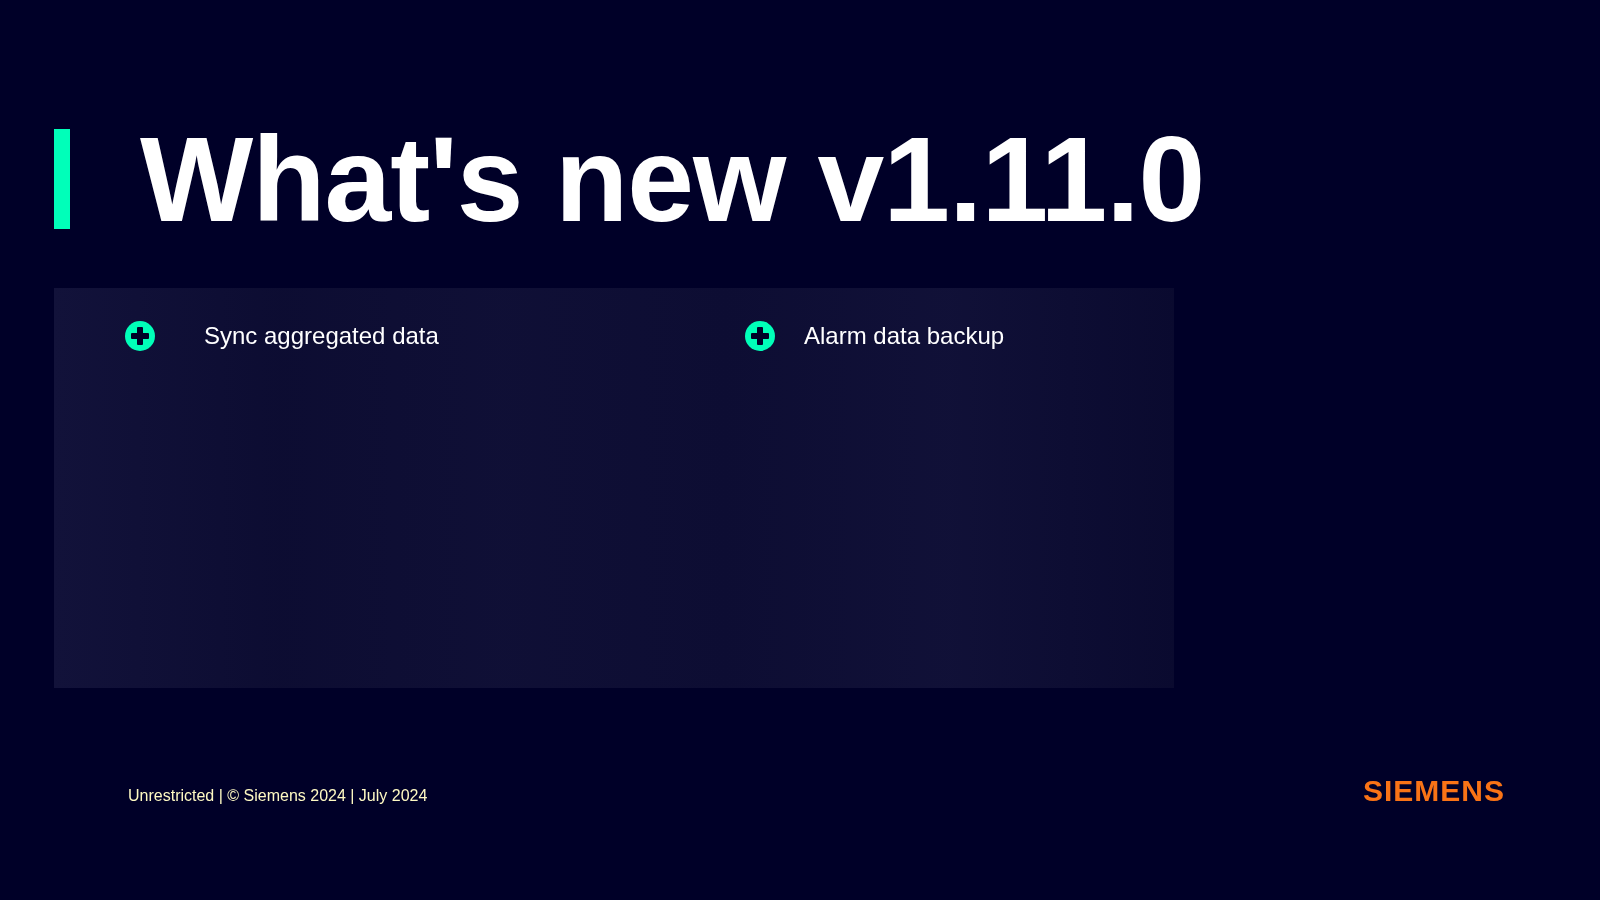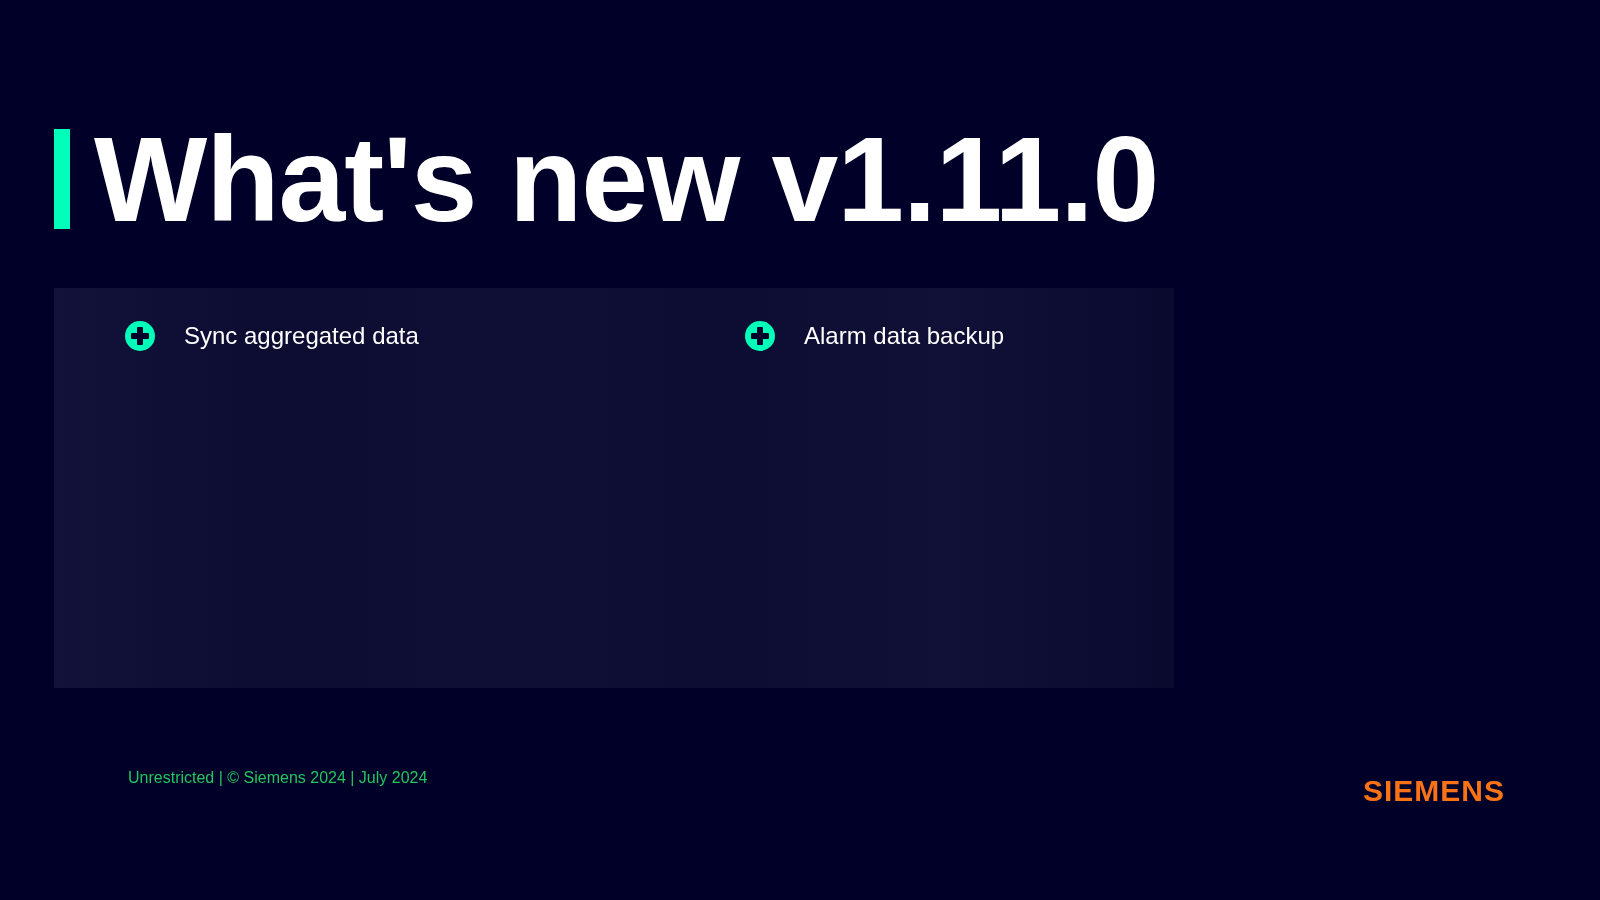--- a/index.html
+++ b/index.html
@@ -30,20 +30,21 @@
       height: 100px;
       background-color: #00ffb9;
       margin-right: 24px;
     }
     
     .title-text {
       color: #ffffff;
       font-size: 120px;
       font-weight: bold;
       letter-spacing: -1px;
+      margin-left: 46px;
     }
     
     .content-panel {
       position: absolute;
       top: 288px;
       left: 54px;
       width: 1120px;
       height: 400px;
       background: linear-gradient(90deg, 
         rgba(30, 30, 70, 0.6) 0%, 
@@ -56,20 +57,21 @@
     
     .feature-item {
       position: absolute;
       display: flex;
       align-items: center;
     }
     
     .feature-item-1 {
       top: 32px;
       left: 70px;
+      gap: 20px;
     }
     
     .feature-item-2 {
       top: 32px;
       left: 690px;
     }
     
     .plus-icon {
       width: 32px;
       height: 32px;
@@ -78,23 +80,23 @@
     }
     
     .feature-text {
       color: #ffffff;
       font-size: 24px;
       font-weight: normal;
     }
     
     .footer-text {
       position: absolute;
-      bottom: 113px;
+      bottom: 95px;
       left: 128px;
-      color: #22c55e;
+      color: #fef9c3;
       font-size: 16px;
     }
     
     .brand-logo {
       position: absolute;
       bottom: 92px;
       right: 95px;
       color: #f97316;
       font-size: 30px;
       font-weight: 900;

